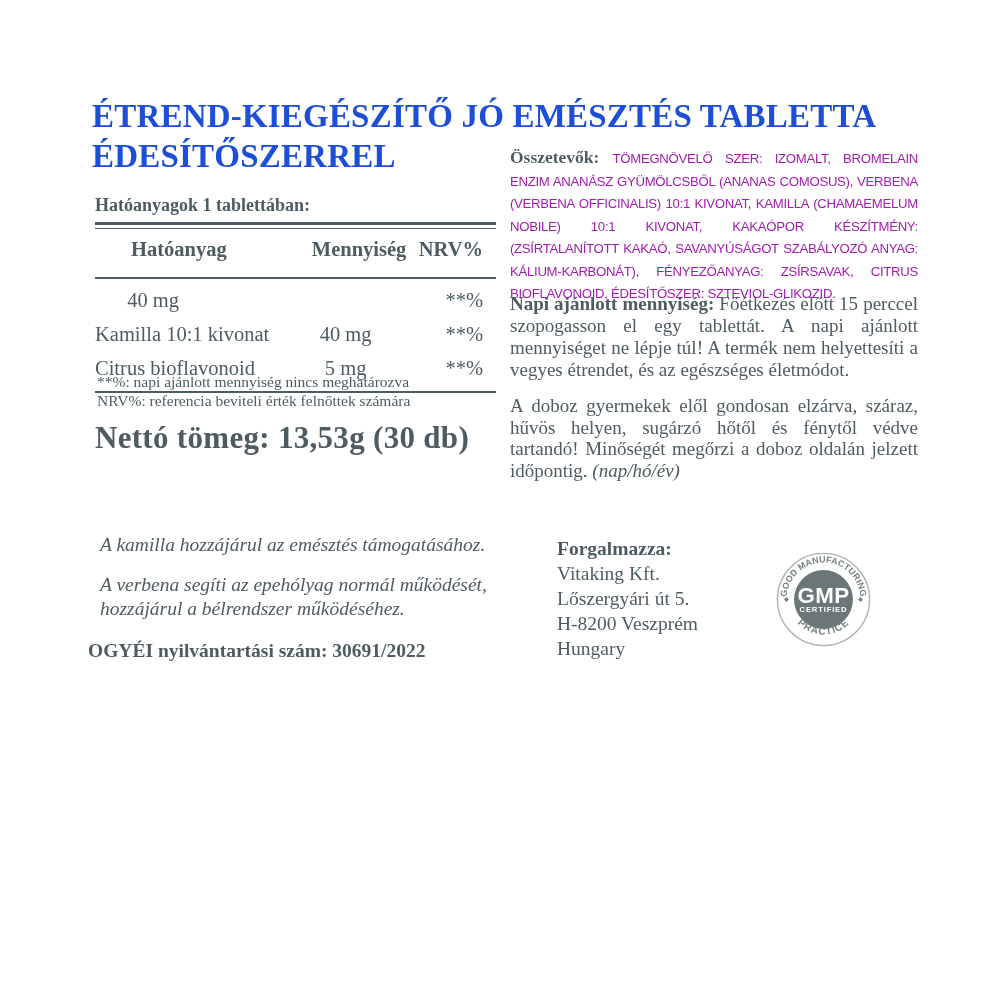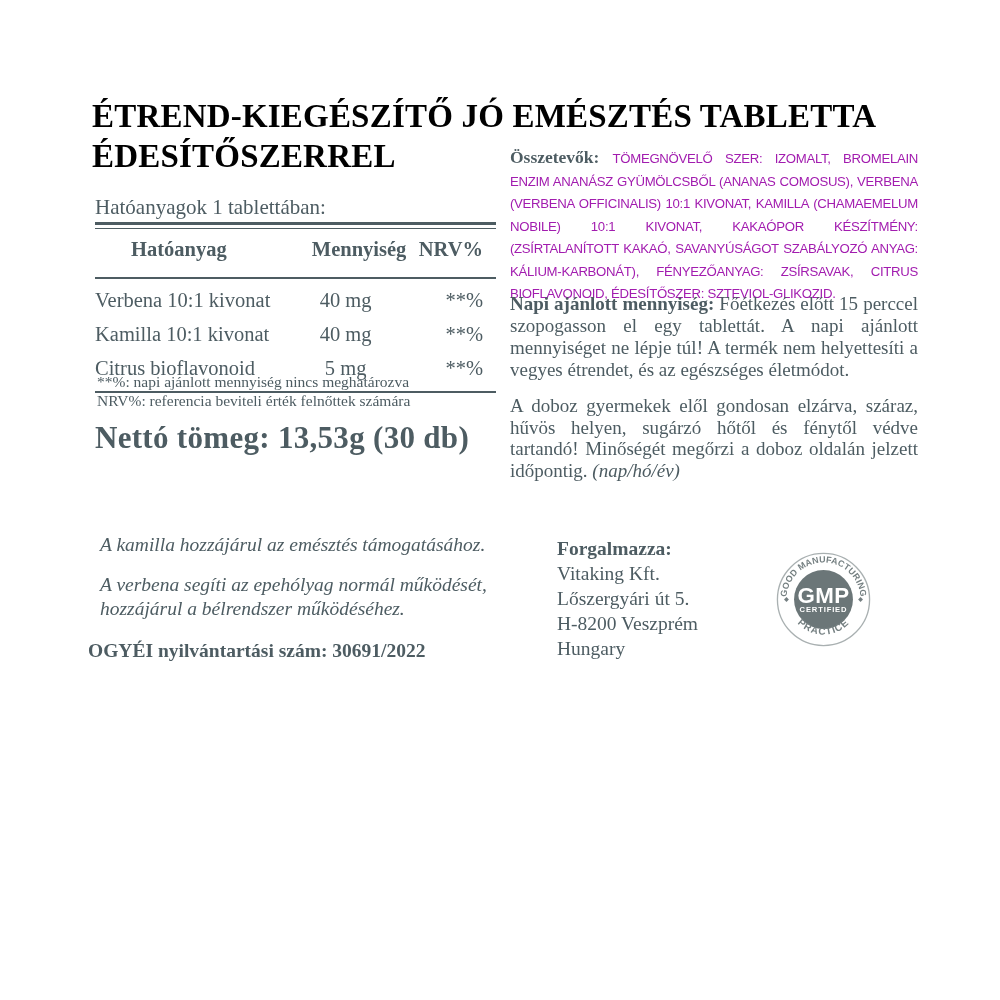--- a/index.html
+++ b/index.html
@@ -3,27 +3,27 @@
 <meta charset="utf-8">
 <style>
   html,body{margin:0;padding:0;background:#ffffff;}
   .canvas{
     position:relative;width:1000px;height:1000px;background:#ffffff;
     font-family:"Liberation Serif", serif;color:#4d5c62;overflow:hidden;
   }
   
   .title{
     position:absolute;left:92px;top:96px;margin:0;
-    font-size:33px;line-height:40px;font-weight:bold;color:#000000;
+    font-size:33px;line-height:40px;font-weight:bold;color:#1d4ed8;
     letter-spacing:0.2px;
   }
   
   .tbl-heading{
     position:absolute;left:95px;top:195px;
-    font-size:21px;font-weight:normal;
+    font-size:18px;font-weight:bold;
   }
   .tbl{position:absolute;left:95px;top:222px;width:401px;}
   .rule-thick{border-top:3px solid #4d5c62;}
   .rule-thin{border-top:1.5px solid #4d5c62;margin-top:2.5px;}
   .rule-mid{border-top:2px solid #4d5c62;}
   .t-row{display:flex;align-items:baseline;font-size:20.5px;}
   .t-head{font-weight:bold;padding:9px 0 16px 0;margin-left:36px;}
   .t-body{margin:10px 0 11px 0;}
   .c1{width:48%;}
   .c2{width:29%;text-align:center;}
@@ -87,21 +87,20 @@
   <div class="tbl">
     <div class="rule-thick"></div>
     <div class="rule-thin"></div>
     <div class="t-row t-head">
       <span class="c1">Hatóanyag</span>
       <span class="c2">Mennyiség</span>
       <span class="c3">NRV%</span>
     </div>
     <div class="rule-mid"></div>
     <div class="t-row t-body">
-      <span class="c1">Verbena 10:1 kivonat</span>
       <span class="c2">40 mg</span>
       <span class="c3">**%</span>
     </div>
     <div class="t-row t-body">
       <span class="c1">Kamilla 10:1 kivonat</span>
       <span class="c2">40 mg</span>
       <span class="c3">**%</span>
     </div>
     <div class="t-row t-body">
       <span class="c1">Citrus bioflavonoid</span>

